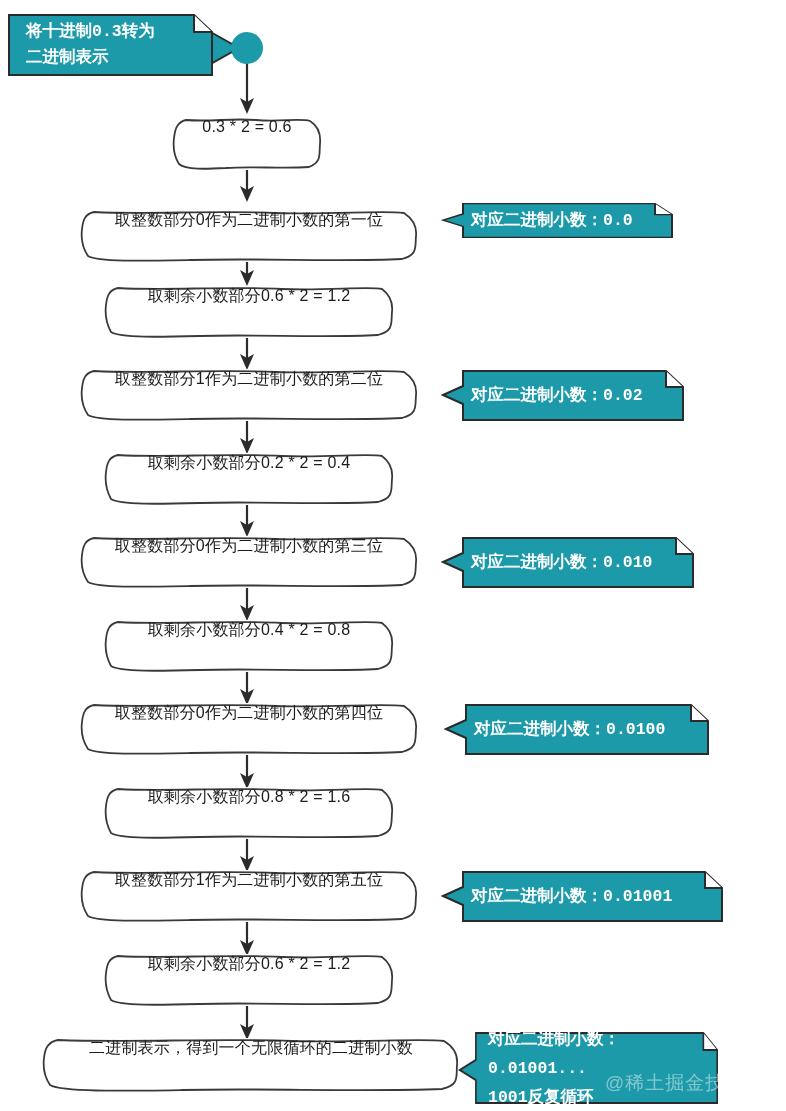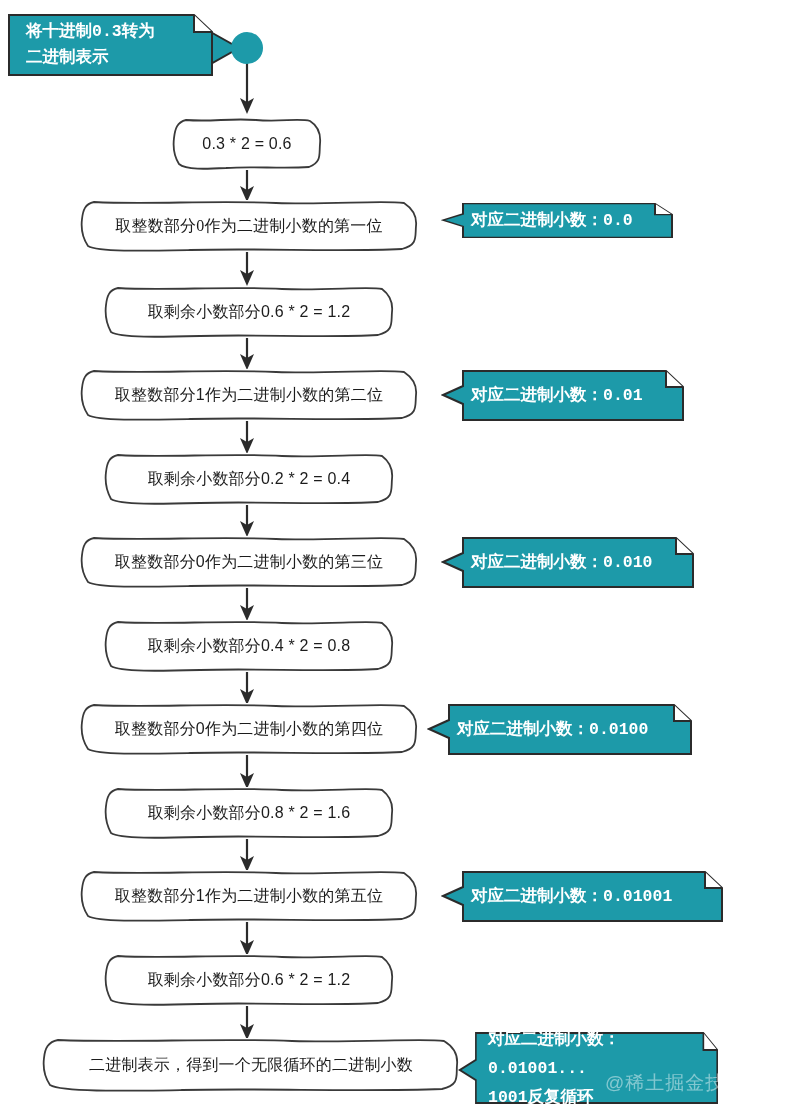--- a/index.html
+++ b/index.html
@@ -9,21 +9,21 @@
     background:#ffffff;
     font-family:"Liberation Sans","DejaVu Sans",sans-serif;
     overflow:hidden;
   }
   #canvas{position:relative;width:786px;height:1111px;}
 
   
   .node{
     position:absolute;
     box-sizing:border-box;
-    display:flex;align-items:center;justify-content:center;
+    display:flex;justify-content:center;
     background:#ffffff;
     color:#1c1c1c;
     font-size:16px;
     letter-spacing:.2px;
     white-space:nowrap;
     z-index:3;
   }
   .node .node-label{position:relative;z-index:2;pointer-events:none;}
   .node .sketch{position:absolute;left:0;top:0;width:100%;height:100%;z-index:1;}
 
@@ -140,21 +140,21 @@
     <path d="M15,34 L8,18 L15,22 L22,18 Z" fill="#2b2b2b"></path>
   </svg>
 
   <div class="node" style="left:172px;top:118px;width:150px;height:52px;">
     <svg class="sketch" viewBox="0 0 150 52" preserveAspectRatio="none">
       <path d="M14,2 C40,4 58,0 84,2 C108,4 128,0 138,3 C146,8 149,16 148,26 C147,36 150,44 137,49 C110,51 80,48 54,50 C34,51 14,52 7,46 C2,38 1,28 2,20 C3,11 5,4 14,2 Z" fill="#ffffff" stroke="#3a3a3a" stroke-width="1.8" stroke-linejoin="round"></path>
     </svg>
     <span class="node-label">0.3 * 2 = 0.6</span>
   </div>
 
-  <div class="node" style="left:80px;top:200px;width:338px;height:52px;font-family:Liberation Serif, serif;">
+  <div class="node" style="left:80px;top:210px;width:338px;height:52px;">
     <svg class="sketch" viewBox="0 0 338 52" preserveAspectRatio="none">
       <path d="M14,2 C70,5 130,0 196,3 C250,5 300,0 324,3 C333,9 337,17 336,26 C335,37 338,45 322,49 C260,52 180,48 110,50 C62,51 18,52 8,46 C2,37 1,27 2,19 C3,10 5,4 14,2 Z" fill="#ffffff" stroke="#3a3a3a" stroke-width="1.8" stroke-linejoin="round"></path>
     </svg>
     <span class="node-label">取整数部分0作为二进制小数的第一位</span>
   </div>
 
   <div class="node" style="left:104px;top:286px;width:290px;height:52px;">
     <svg class="sketch" viewBox="0 0 290 52" preserveAspectRatio="none">
       <path d="M14,2 C60,5 120,0 178,3 C220,5 265,0 278,3 C286,9 289,17 288,26 C287,37 290,45 274,49 C220,52 150,48 96,50 C56,51 16,52 7,46 C2,37 1,27 2,19 C3,10 5,4 14,2 Z" fill="#ffffff" stroke="#3a3a3a" stroke-width="1.8" stroke-linejoin="round"></path>
     </svg>
@@ -230,32 +230,32 @@
       <path d="M214,1 V17 H231" fill="#ffffff" stroke="#2b2b2b" stroke-width="2"></path>
     </svg>
     <div class="note-text">对应二进制小数：0.0</div>
   </div>
 
   <div class="note" style="left:441px;top:370px;width:243px;height:51px;">
     <svg class="note-shape" viewBox="0 0 243 51" preserveAspectRatio="none">
       <path d="M22,1 H225 L242,17 V50 H22 V34 L2,25 L22,16 Z" fill="#1d9aa9" stroke="#2b2b2b" stroke-width="2"></path>
       <path d="M225,1 V17 H242" fill="#ffffff" stroke="#2b2b2b" stroke-width="2"></path>
     </svg>
-    <div class="note-text">对应二进制小数：0.01</div>
+    <div class="note-text">对应二进制小数：0.02</div>
   </div>
 
   <div class="note" style="left:441px;top:537px;width:253px;height:51px;">
     <svg class="note-shape" viewBox="0 0 253 51" preserveAspectRatio="none">
       <path d="M22,1 H235 L252,17 V50 H22 V34 L2,25 L22,16 Z" fill="#1d9aa9" stroke="#2b2b2b" stroke-width="2"></path>
       <path d="M235,1 V17 H252" fill="#ffffff" stroke="#2b2b2b" stroke-width="2"></path>
     </svg>
     <div class="note-text">对应二进制小数：0.010</div>
   </div>
 
-  <div class="note" style="left:427px;top:704px;width:265px;height:51px;">
+  <div class="note" style="left:444px;top:704px;width:265px;height:51px;">
     <svg class="note-shape" viewBox="0 0 265 51" preserveAspectRatio="none">
       <path d="M22,1 H247 L264,17 V50 H22 V34 L2,25 L22,16 Z" fill="#1d9aa9" stroke="#2b2b2b" stroke-width="2"></path>
       <path d="M247,1 V17 H264" fill="#ffffff" stroke="#2b2b2b" stroke-width="2"></path>
     </svg>
     <div class="note-text">对应二进制小数：0.0100</div>
   </div>
 
   <div class="note" style="left:441px;top:871px;width:282px;height:51px;">
     <svg class="note-shape" viewBox="0 0 282 51" preserveAspectRatio="none">
       <path d="M22,1 H264 L281,17 V50 H22 V34 L2,25 L22,16 Z" fill="#1d9aa9" stroke="#2b2b2b" stroke-width="2"></path>

